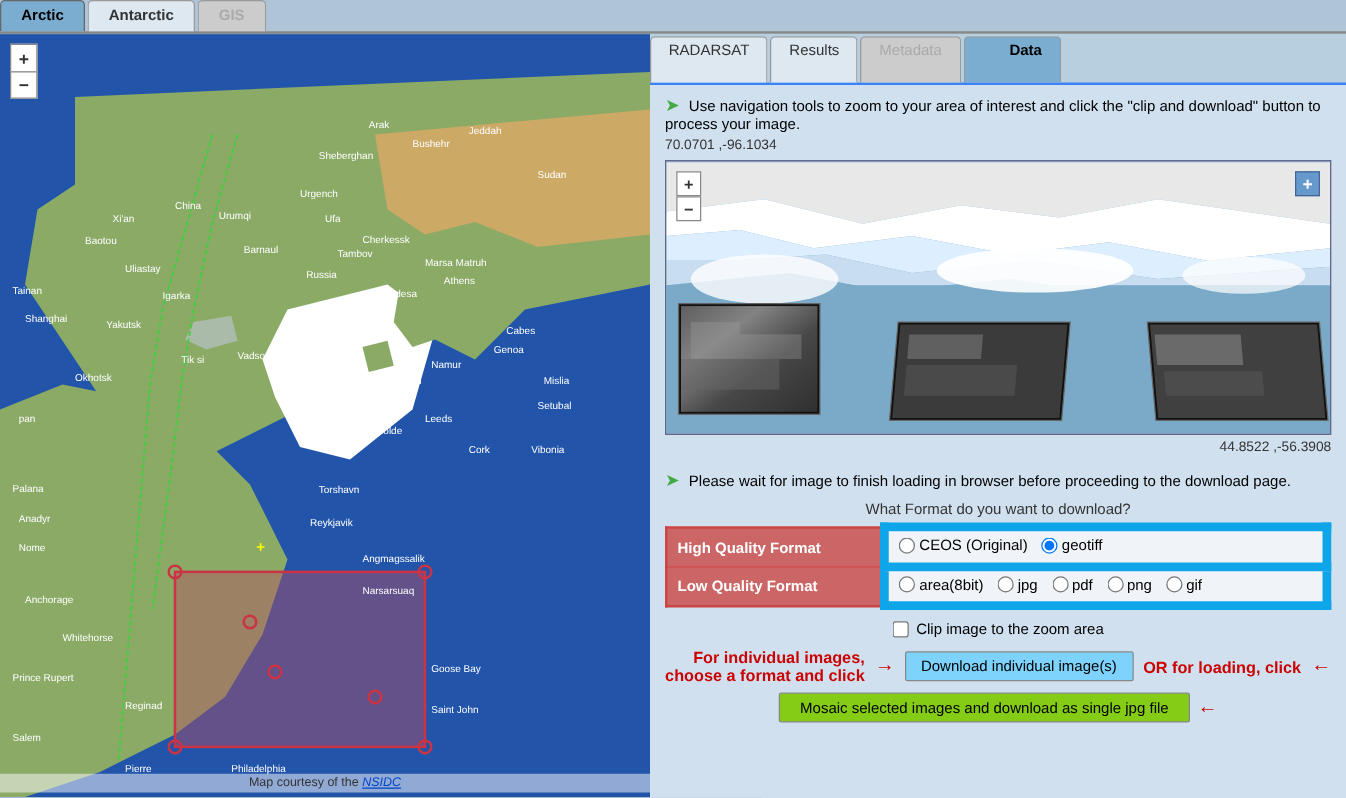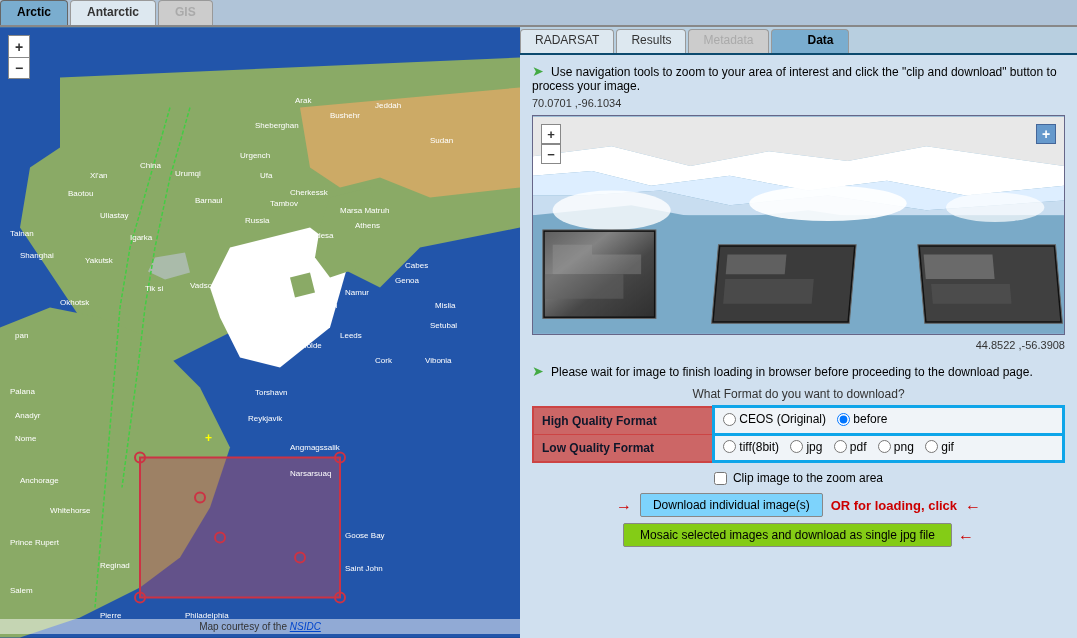--- a/index.html
+++ b/index.html
@@ -25,21 +25,21 @@
     .zoom-btn:first-child { border-bottom: none; }
 
     
     .map-attribution { position: absolute; bottom: 4px; left: 0; right: 0; text-align: center; font-size: 10px; color: #333; background: rgba(255,255,255,0.5); padding: 2px; }
     .map-attribution a { color: #0044cc; text-decoration: underline; font-style: italic; }
 
     
     .right-panel { flex: 1; background: #d0e0ef; display: flex; flex-direction: column; }
 
     
-    .right-tabs { display: flex; background: #b8cfe0; border-bottom: 2px solid #0c4a6e; height: 28px; padding-top: 2px; }
+    .right-tabs { display: flex; background: #b8cfe0; border-bottom: 2px solid #3b82f6; height: 41px; padding-top: 2px; }
     .right-tab { padding: 3px 14px; border: 1px solid #999; border-bottom: none; cursor: pointer; font-size: 12px; background: #dde8f0; color: #333; margin-right: 2px; border-radius: 4px 4px 0 0; }
     .right-tab.active { background: #7aadcf; color: #000; font-weight: bold; padding-left: 36px; }
     .right-tab.disabled { color: #aaa; cursor: default; background: #ccc; }
 
     
     .right-content { flex: 1; padding: 8px 12px; overflow-y: auto; }
 
     .instruction-text { font-size: 12px; color: #000; margin-bottom: 4px; }
     .instruction-text strong { font-weight: normal; }
     .coords-text { font-size: 11px; color: #333; margin-bottom: 6px; }
@@ -54,22 +54,22 @@
 
     .coords-bottom { text-align: right; font-size: 11px; color: #333; margin-bottom: 4px; }
 
     .wait-text { font-size: 12px; color: #000; margin-bottom: 8px; margin-top: 12px; }
 
     
     .format-label-center { text-align: center; font-size: 12px; color: #333; margin-bottom: 4px; }
 
     .format-table { width: 100%; border-collapse: collapse; border: 2px solid #cc4444; margin-bottom: 8px; }
     .format-table td { padding: 4px 8px; vertical-align: middle; }
-    .format-row-label { background: #cc6666; color: #0f172a; font-weight: bold; font-size: 12px; border: 1px solid #cc4444; white-space: nowrap; }
-    .format-options { background: #f0f4f8; border: 3px solid #0ea5e9; }
+    .format-row-label { background: #cc6666; color: #ffffff; font-weight: bold; font-size: 12px; border: 1px solid #cc4444; white-space: nowrap; }
+    .format-options { background: #f0f4f8; border: 7px solid #0ea5e9; }
     .format-option { display: inline-flex; align-items: center; gap: 3px; margin-right: 8px; font-size: 12px; }
     .format-option input[type=radio] { cursor: pointer; }
 
     
     .clip-row { display: flex; align-items: center; justify-content: center; margin-bottom: 8px; gap: 6px; font-size: 12px; }
 
     
     .action-area { display: flex; align-items: center; justify-content: center; gap: 8px; margin-bottom: 6px; }
     .action-text-left { color: #cc0000; font-weight: bold; font-size: 13px; text-align: right; }
     .action-arrow { color: #cc0000; font-size: 16px; }
@@ -293,30 +293,30 @@
         <tbody>
             <tr>
           <td class="format-row-label">High Quality Format</td>
           <td class="format-options">
             <label class="format-option">
               <input type="radio" name="hq" style=""> 
                   <span>CEOS (Original)</span>
             </label>
             <label class="format-option">
               <input type="radio" name="hq" checked="" style=""> 
-                  <span>before</span>
+                  <span>geotiff</span>
             </label>
           </td>
         </tr>
         <tr>
           <td class="format-row-label">Low Quality Format</td>
           <td class="format-options">
             <label class="format-option">
               <input type="radio" name="lq" style=""> 
-                  <span>tiff(8bit)</span>
+                  <span>area(8bit)</span>
             </label>
             <label class="format-option">
               <input type="radio" name="lq" style=""> 
                   <span>jpg</span>
             </label>
             <label class="format-option">
               <input type="radio" name="lq" style=""> 
                   <span>pdf</span>
             </label>
             <label class="format-option">
@@ -331,20 +331,21 @@
         </tr>
       </tbody>
         </table>
 
       <div class="clip-row">
         <input type="checkbox" style="">
         <span>Clip image to the zoom area</span>
       </div>
 
       <div class="action-area">
+        <span class="action-text-left">For individual images,<br>choose a format and click</span>
         <span class="action-arrow">→</span>
         <button class="action-btn">Download individual image(s)</button>
         <span class="action-text-right">OR for loading, click</span>
         <span class="action-arrow">←</span>
       </div>
 
       <div class="mosaic-row">
         <button class="mosaic-btn">Mosaic selected images and download as single jpg file</button>
         <span class="mosaic-arrow">←</span>
       </div>

